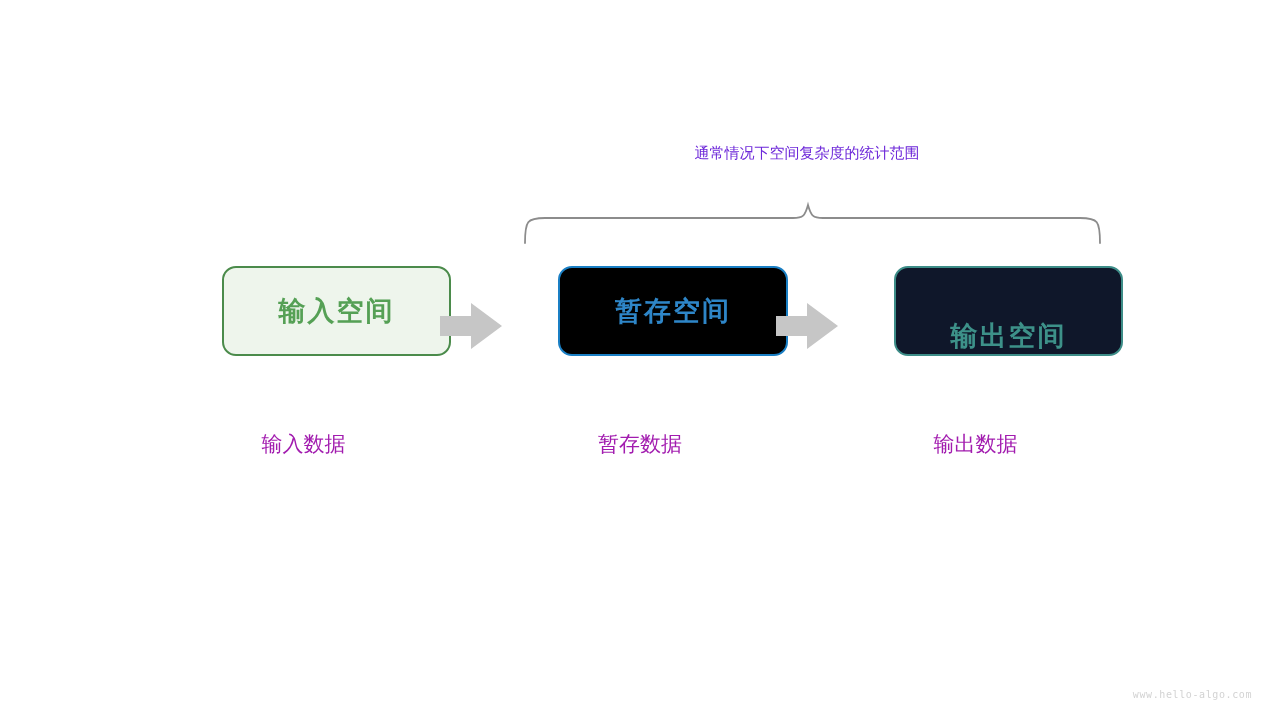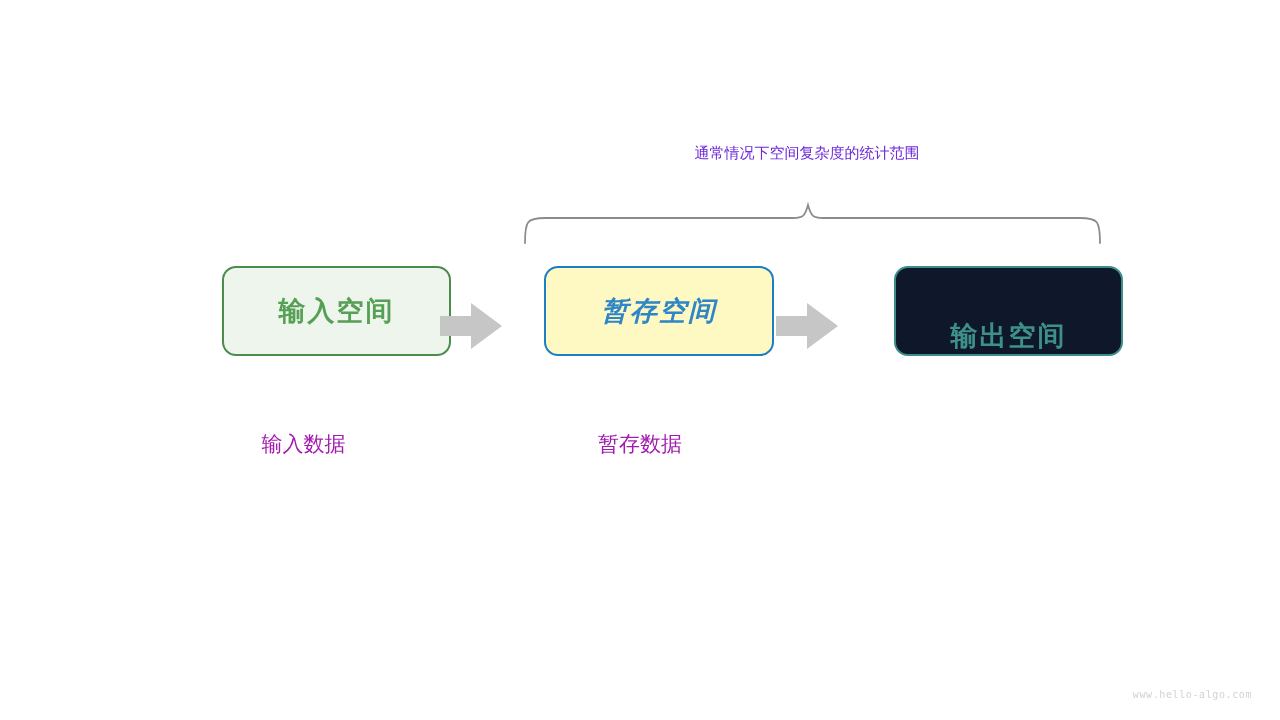--- a/index.html
+++ b/index.html
@@ -58,25 +58,24 @@
 
   #box-input {
     left: 189px;
     width: 229px;
     border-color: #4b8b4b;
     background: #eef5ec;
   }
   #box-input .box-label { color: #55a055; }
 
   #box-temp {
-    left: 511px;
+    left: 525px;
     width: 230px;
     border-color: #1a7fc4;
-    background: #fef9c3;
-    font-style: italic;
+    background: #000000;
   }
   #box-temp .box-label { color: #2e86c8; }
 
   #box-output {
     left: 861px;
     width: 229px;
     border-color: #3d8d88;
     background: #0f172a;
     align-items: flex-end;
   }
@@ -154,16 +153,19 @@
   </div>
 
   <div class="col-captions" id="captions-input">
     <div>输入数据</div>
   </div>
 
   <div class="col-captions" id="captions-temp">
     <div>暂存数据</div>
   </div>
 
+  <div class="col-captions" id="captions-output">
+    <div>输出数据</div>
+  </div>
 
   <div class="watermark">www.hello-algo.com</div>
 
 </div>
 
 </body></html>

